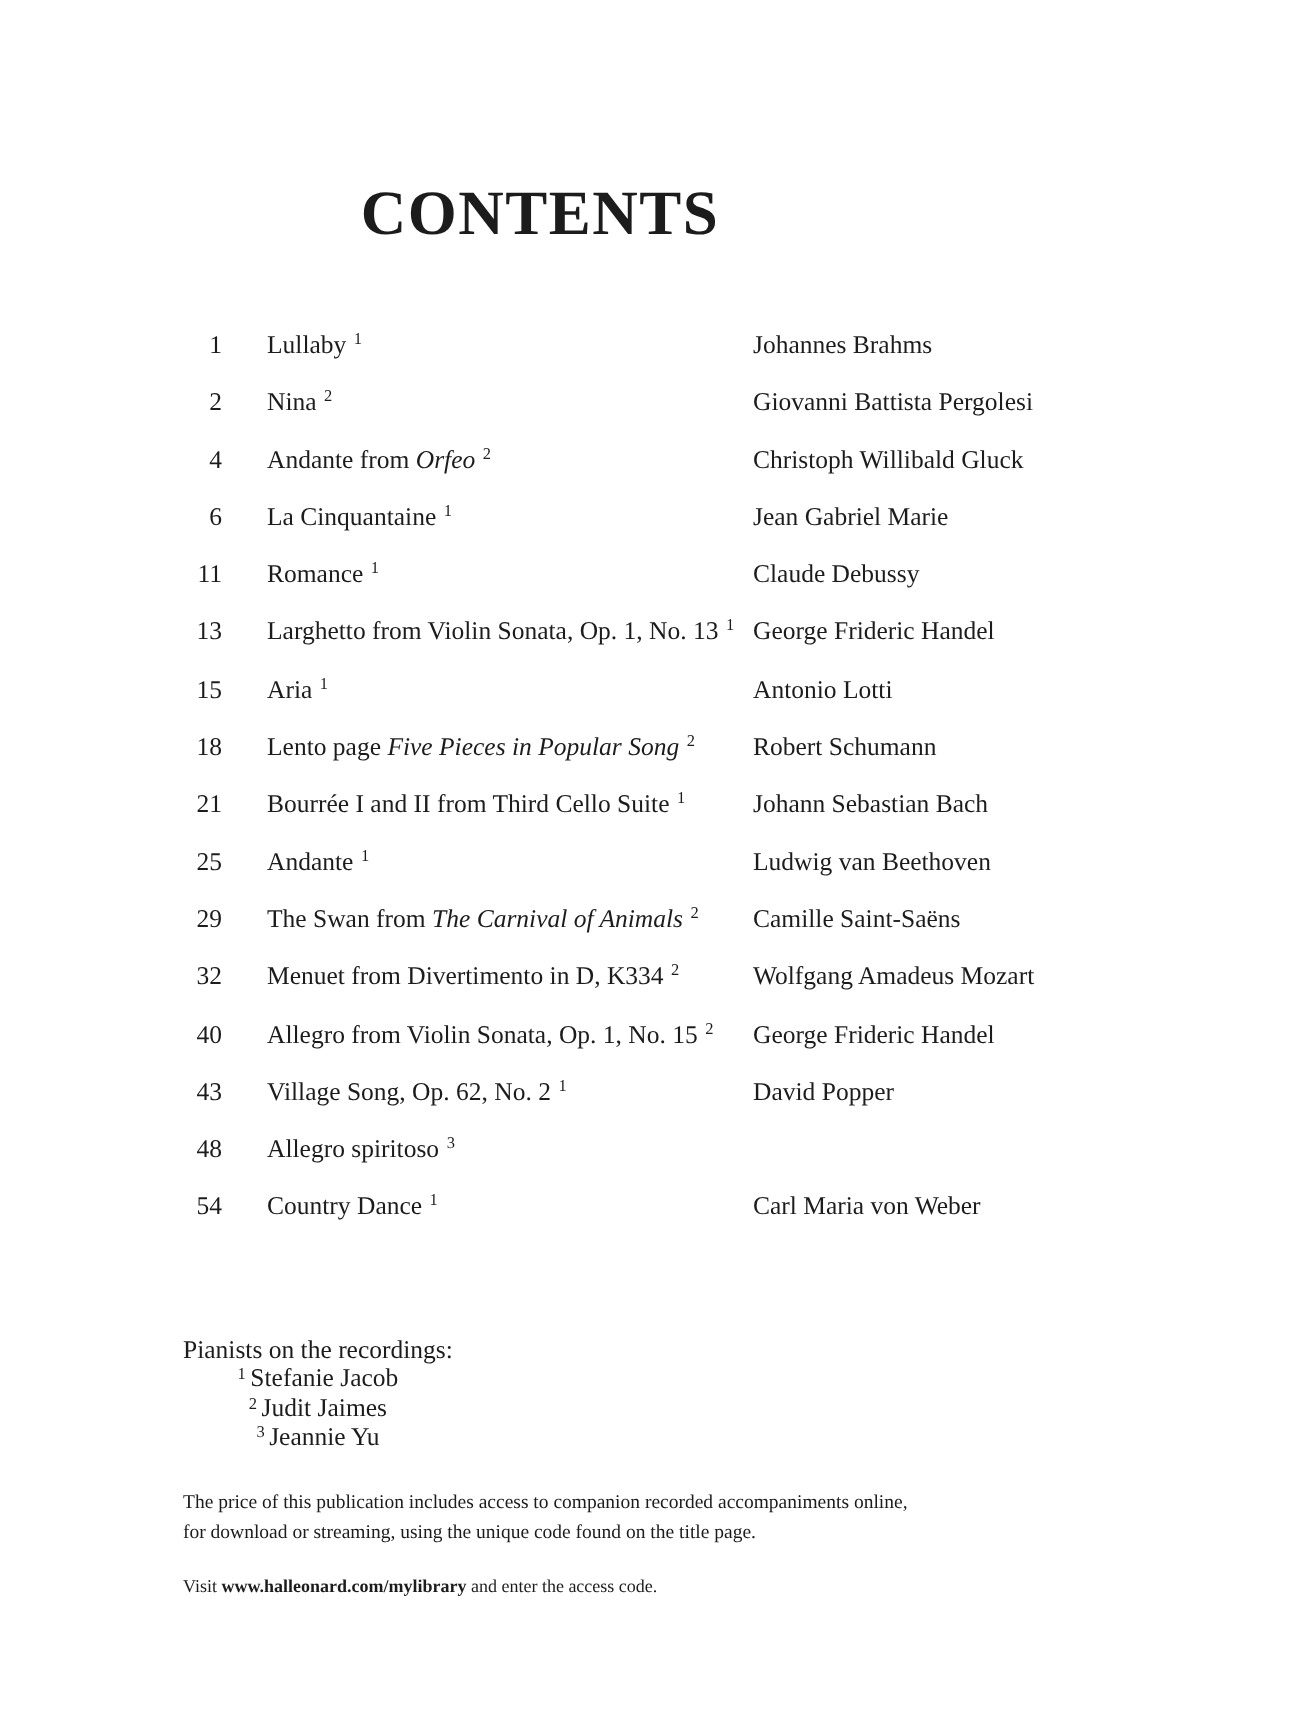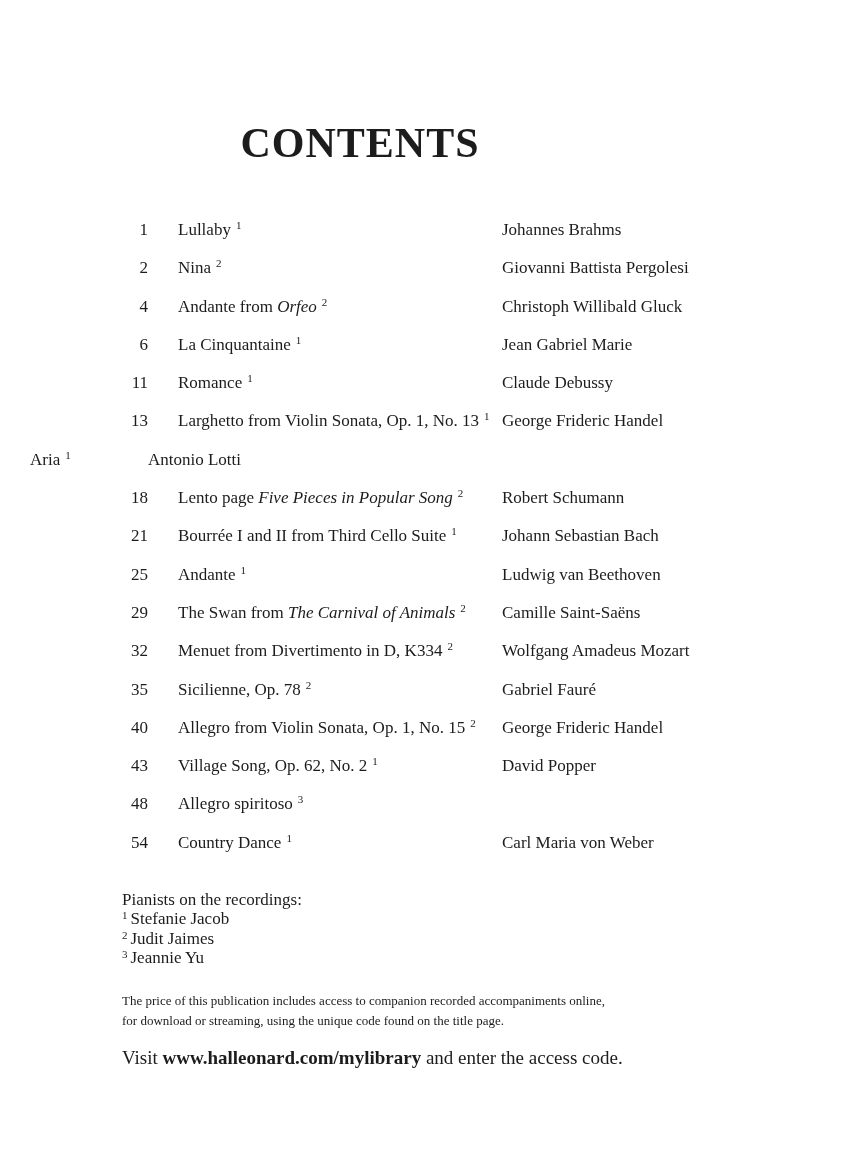--- a/index.html
+++ b/index.html
@@ -47,36 +47,37 @@
     top: -6px;
     vertical-align: baseline;
   }
   .toc-title sup.mark { margin-left: 5px; }
   .footnotes {
     position: absolute;
     left: 122px;
     top: 870px;
     font-size: 17px;
     line-height: 19.4px;
+    text-align: center;
   }
   .fn-line sup.mark { margin-right: 3px; top: -5px; }
   .notice {
     position: absolute;
     left: 122px;
     top: 971px;
     width: 600px;
     font-size: 13px;
     line-height: 19.5px;
     white-space: pre-line;
   }
   .visit {
     position: absolute;
     left: 122px;
     top: 1028px;
-    font-size: 19px;
+    font-size: 12px;
     line-height: 19.5px;
   }
 </style>
 </head>
 <body>
 
 <div class="page">
 
   <div class="title">CONTENTS</div>
 
@@ -105,20 +106,21 @@
         <div class="toc-num">11</div>
         <div class="toc-title"><span>Romance</span><sup class="mark">1</sup></div>
         <div class="toc-comp">Claude Debussy</div>
       </div>
       <div class="toc-row">
         <div class="toc-num">13</div>
         <div class="toc-title"><span>Larghetto from Violin Sonata, Op. 1, No. 13</span><sup class="mark">1</sup></div>
         <div class="toc-comp">George Frideric Handel</div>
       </div>
       <div class="toc-row">
+        <div class="toc-num">15</div>
         <div class="toc-title"><span>Aria</span><sup class="mark">1</sup></div>
         <div class="toc-comp">Antonio Lotti</div>
       </div>
       <div class="toc-row">
         <div class="toc-num">18</div>
         <div class="toc-title"><span>Lento page </span><span class="it">Five Pieces in Popular Song</span><sup class="mark">2</sup></div>
         <div class="toc-comp">Robert Schumann</div>
       </div>
       <div class="toc-row">
         <div class="toc-num">21</div>
@@ -132,25 +134,20 @@
       </div>
       <div class="toc-row">
         <div class="toc-num">29</div>
         <div class="toc-title"><span>The Swan from </span><span class="it">The Carnival of Animals</span><sup class="mark">2</sup></div>
         <div class="toc-comp">Camille Saint-Saëns</div>
       </div>
       <div class="toc-row">
         <div class="toc-num">32</div>
         <div class="toc-title"><span>Menuet from Divertimento in D, K334</span><sup class="mark">2</sup></div>
         <div class="toc-comp">Wolfgang Amadeus Mozart</div>
-      </div>
-      <div class="toc-row">
-        <div class="toc-num">35</div>
-        <div class="toc-title"><span>Sicilienne, Op. 78</span><sup class="mark">2</sup></div>
-        <div class="toc-comp">Gabriel Fauré</div>
       </div>
       <div class="toc-row">
         <div class="toc-num">40</div>
         <div class="toc-title"><span>Allegro from Violin Sonata, Op. 1, No. 15</span><sup class="mark">2</sup></div>
         <div class="toc-comp">George Frideric Handel</div>
       </div>
       <div class="toc-row">
         <div class="toc-num">43</div>
         <div class="toc-title"><span>Village Song, Op. 62, No. 2</span><sup class="mark">1</sup></div>
         <div class="toc-comp">David Popper</div>

